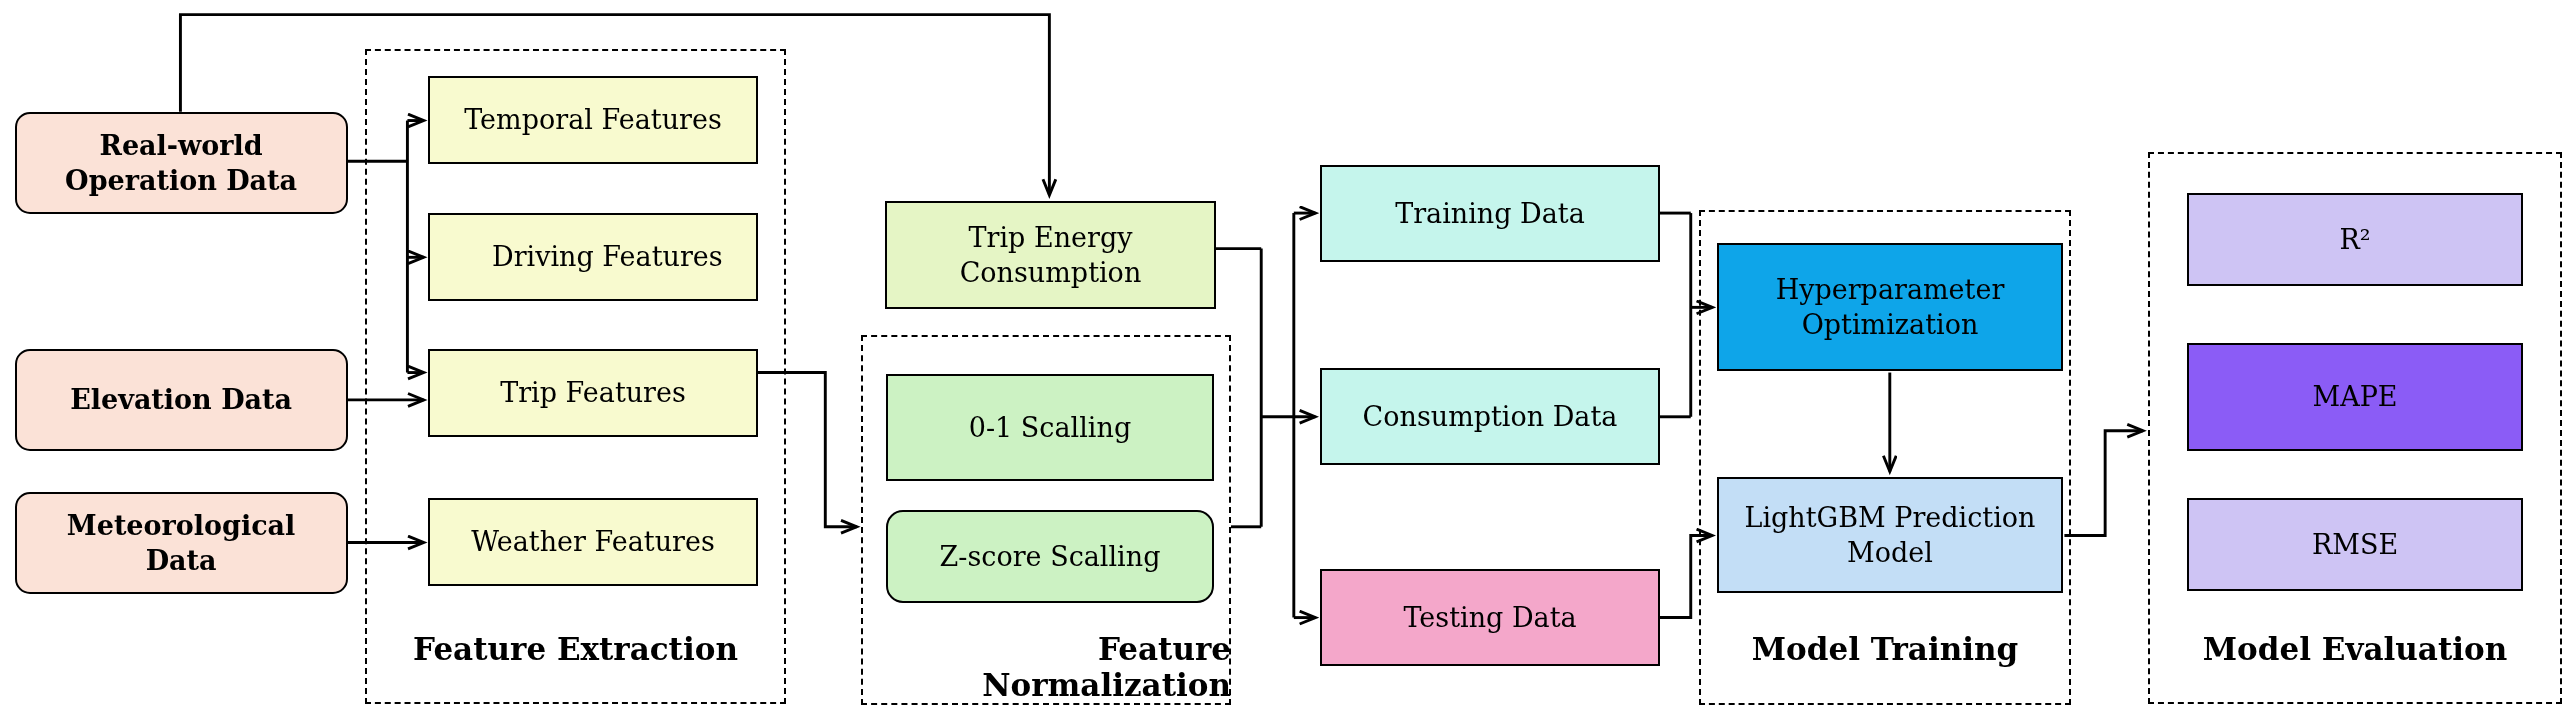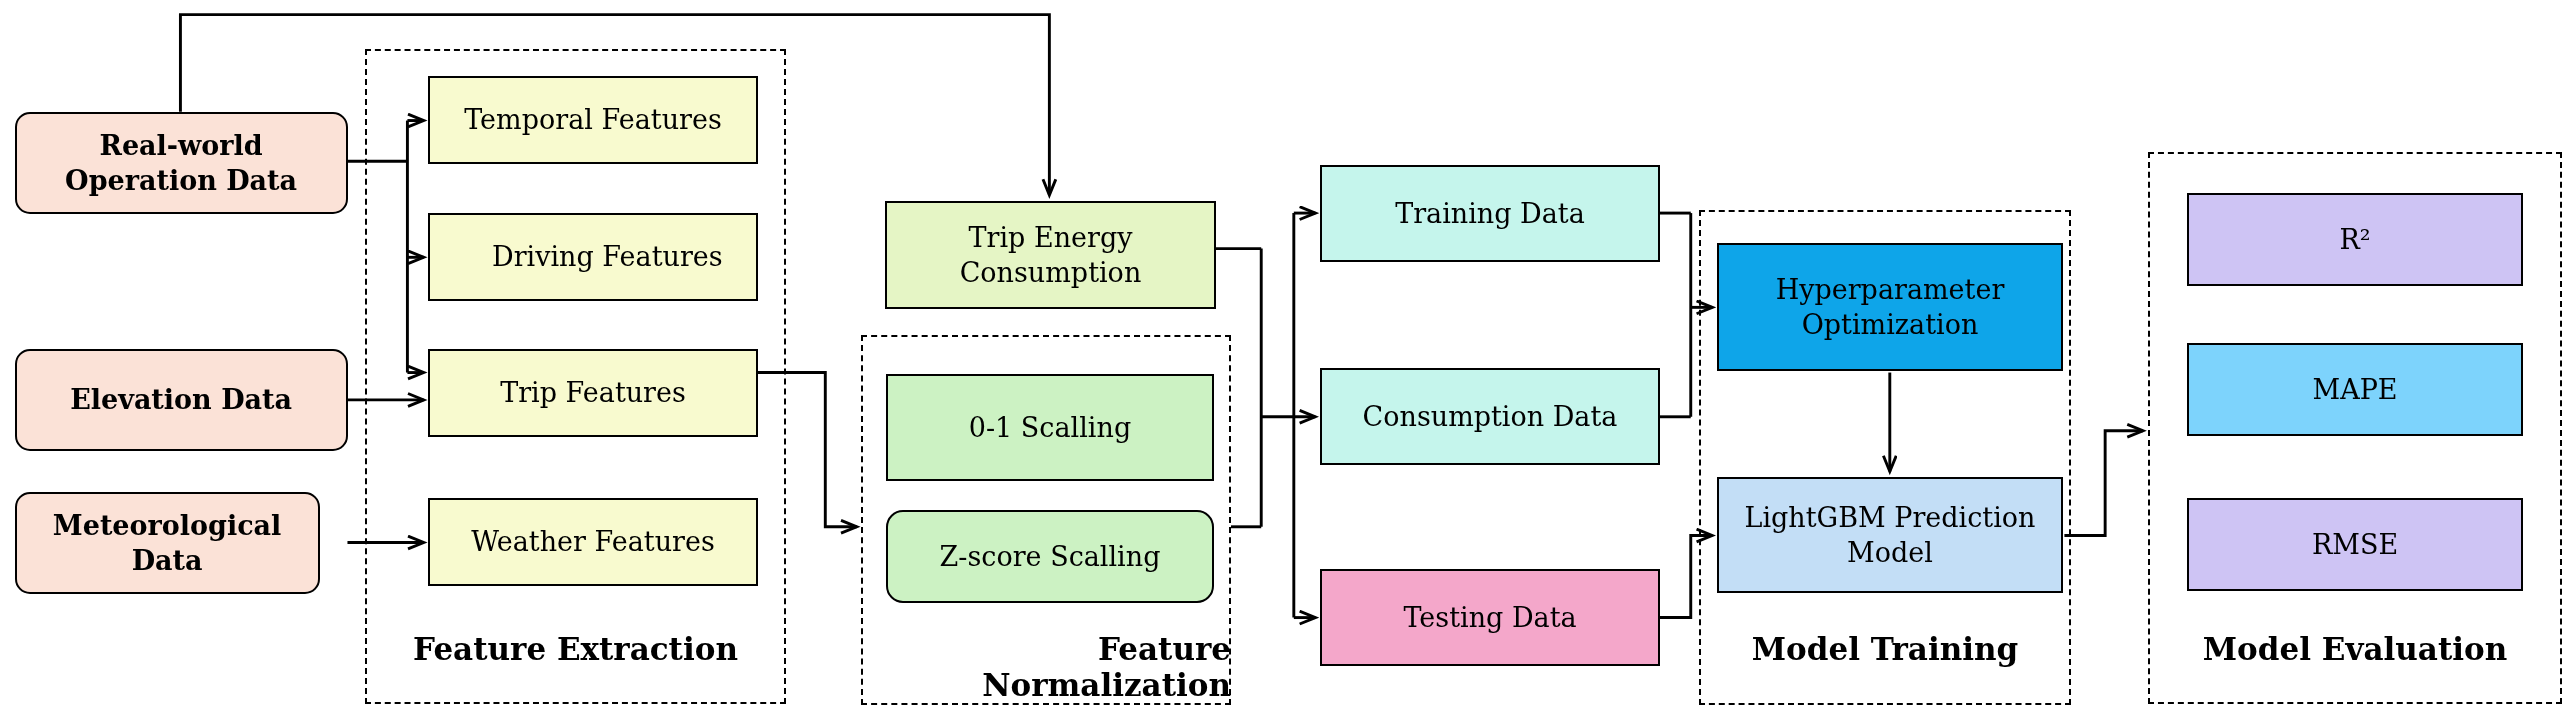--- a/index.html
+++ b/index.html
@@ -92,21 +92,21 @@
 
     <path d="M3547,920 H3617 V740 H3682" marker-end="url(#arr)"></path>
   </svg>
 
   <div class="node source" style="left:14.6px; top:349px; width:333px; height:102px;">
     <span>Elevation Data</span>
   </div>
   <div class="node source" style="left:14.6px; top:112px; width:333px; height:102px;">
     <span>Real-world Operation Data</span>
   </div>
-  <div class="node source" style="left:14.6px; top:492px; width:305px; height:102px;">
+  <div class="node source" style="left:14.6px; top:492px; width:333px; height:102px;">
     <span>Meteorological Data</span>
   </div>
 
   <div class="group" style="left:365px; top:49px; width:421px; height:655px;"></div>
   <div class="node" style="left:428px; top:76px; width:330px; height:88px; background:#f8facf;">
     <span>Temporal Features</span>
   </div>
   <div class="node" style="left:428px; top:213px; width:330px; height:88px; background:#f8facf;padding-left:45px;">
     <span>Driving Features</span>
   </div>
@@ -147,21 +147,21 @@
   </div>
   <div class="node" style="left:1717px; top:477px; width:346px; height:116px; background:#c3def6;">
     <span>LightGBM Prediction Model</span>
   </div>
   <div class="group-label" style="left:1699px; top:631px; width:372px;">Model Training</div>
 
   <div class="group" style="left:2148px; top:152px; width:414px; height:552px;"></div>
   <div class="node" style="left:2187px; top:193px; width:336px; height:93px; background:#cec4f4;align-items:center;">
     <span>R²</span>
   </div>
-  <div class="node" style="left:2187px; top:343px; width:336px; height:93px; background:#7dd3fc;align-items:center;">
+  <div class="node" style="left:2187px; top:343px; width:336px; height:108px; background:#8b5cf6;align-items:center;">
     <span>MAPE</span>
   </div>
   <div class="node" style="left:2187px; top:498px; width:336px; height:93px; background:#cec4f4;">
     <span>RMSE</span>
   </div>
   <div class="group-label" style="left:2148px; top:631px; width:414px;">Model Evaluation</div>
 
 </div>
 
 

